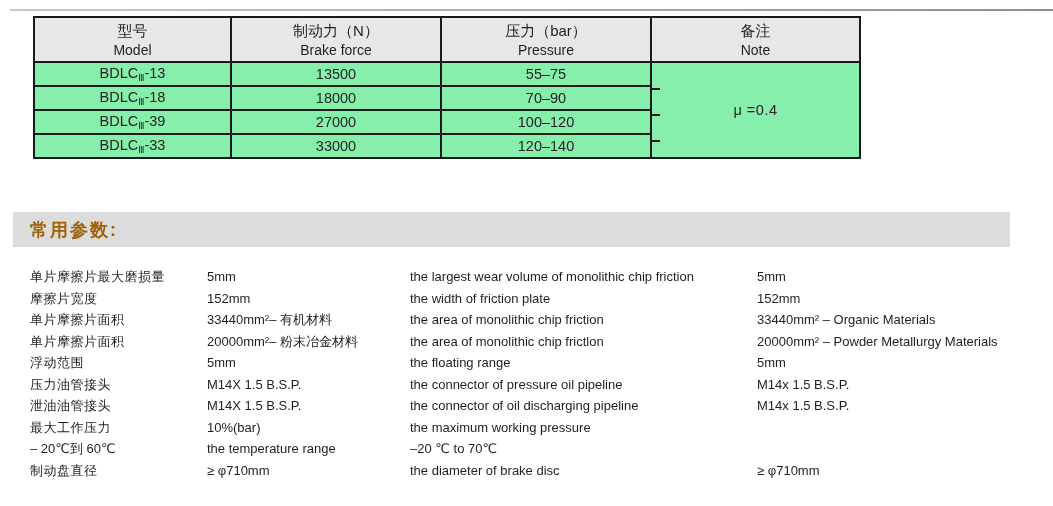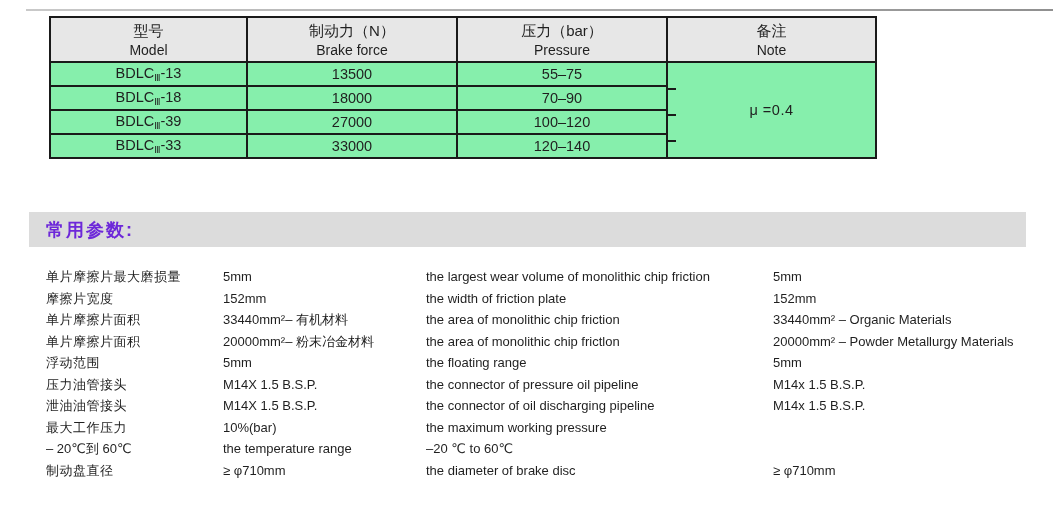--- a/index.html
+++ b/index.html
@@ -1,21 +1,21 @@
 <!DOCTYPE html>
 <html style="--band_bg: #dcdcdc; --table_header_bg: #e7e7e7; --border: #1a1a1a;"><head>
 <meta charset="utf-8">
 <style>
   html,body { margin:0; padding:0; }
   body {
     width:1053px; height:506px; background:#ffffff; position:relative;
     font-family:"Liberation Sans","DejaVu Sans",sans-serif; color:#1f1f1f;
     overflow:hidden;
   }
-  .page { position:absolute; inset:0;margin-left:16px; }
+  .page { position:absolute; inset:0; }
 
   .top-rule {
     position:absolute; left:10px; top:9px; width:1043px; height:2px;
     background:linear-gradient(to right,#c9c9c9,#8f8f8f);
   }
 
   
   .spec-table {
     position:absolute; left:33px; top:16px; width:826px;
     border-collapse:collapse; table-layout:fixed;
@@ -44,21 +44,21 @@
   }
   .stub-1 { top:88px; } .stub-2 { top:114px; } .stub-3 { top:140px; }
 
   
   .section-band {
     position:absolute; left:13px; top:212px; width:997px; height:35px;
     background:var(--band_bg,#dcdcdc);
   }
   .section-title {
     position:absolute; left:17px; top:50%; transform:translateY(-50%);
-    font-size:18px; font-weight:bold; letter-spacing:2px; color:#6d28d9;
+    font-size:18px; font-weight:bold; letter-spacing:2px; color:#a16207;
     white-space:nowrap;
   }
 
   
   .params { position:absolute; left:30px; top:266px; width:1016px; }
   .param-row {
     display:grid; grid-template-columns:177px 203px 347px 1fr;
     line-height:21.5px; font-size:13px; white-space:nowrap;
   }
   .param-row .zh-label { letter-spacing:0.5px; }
@@ -174,21 +174,21 @@
       <span class="en-value">M14x 1.5 B.S.P.</span>
     </div>
     <div class="param-row">
       <span class="zh-label">最大工作压力</span>
       <span class="zh-value">10%(bar)</span>
       <span class="en-label">the maximum working pressure</span>
     </div>
     <div class="param-row">
       <span class="zh-value">– 20℃到 60℃</span>
       <span class="en-label">the temperature range</span>
-      <span class="en-value">–20 ℃ to 60℃</span>
+      <span class="en-value">–20 ℃ to 70℃</span>
     </div>
     <div class="param-row">
       <span class="zh-label">制动盘直径</span>
       <span class="zh-value">≥ φ710mm</span>
       <span class="en-label">the diameter of brake disc</span>
       <span class="en-value">≥ φ710mm</span>
     </div>
   </div>
 
 </div>

